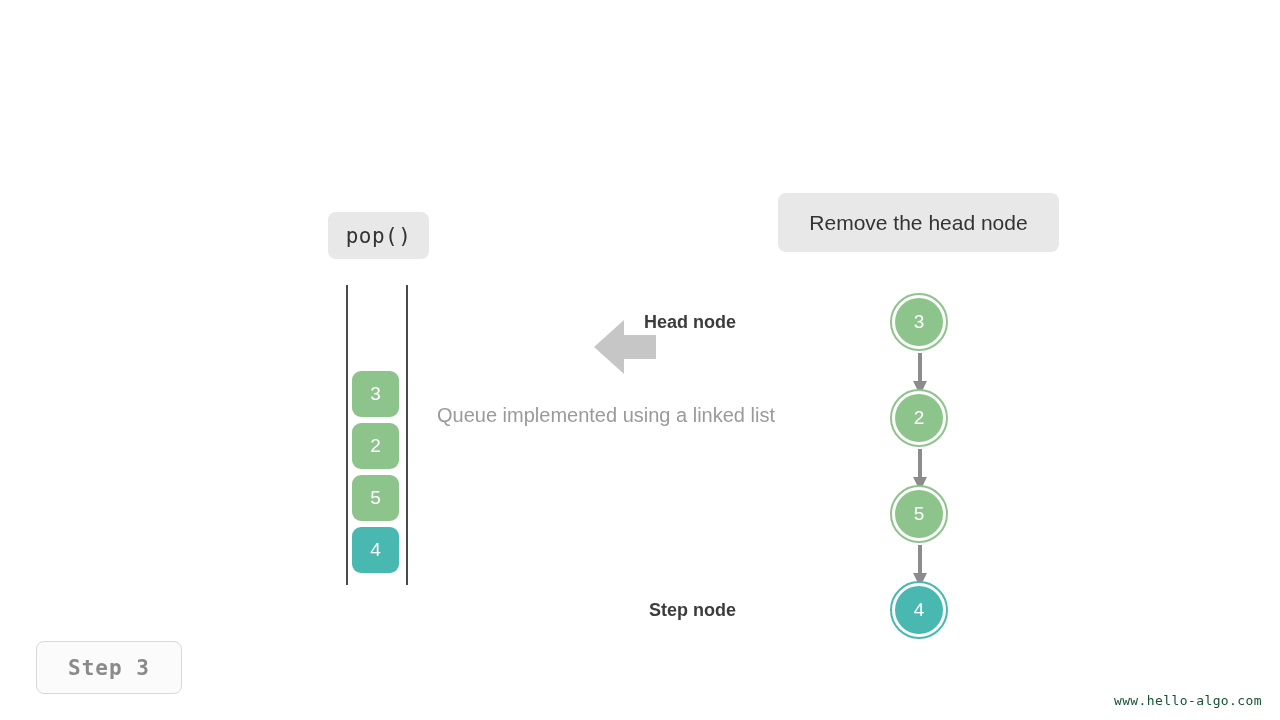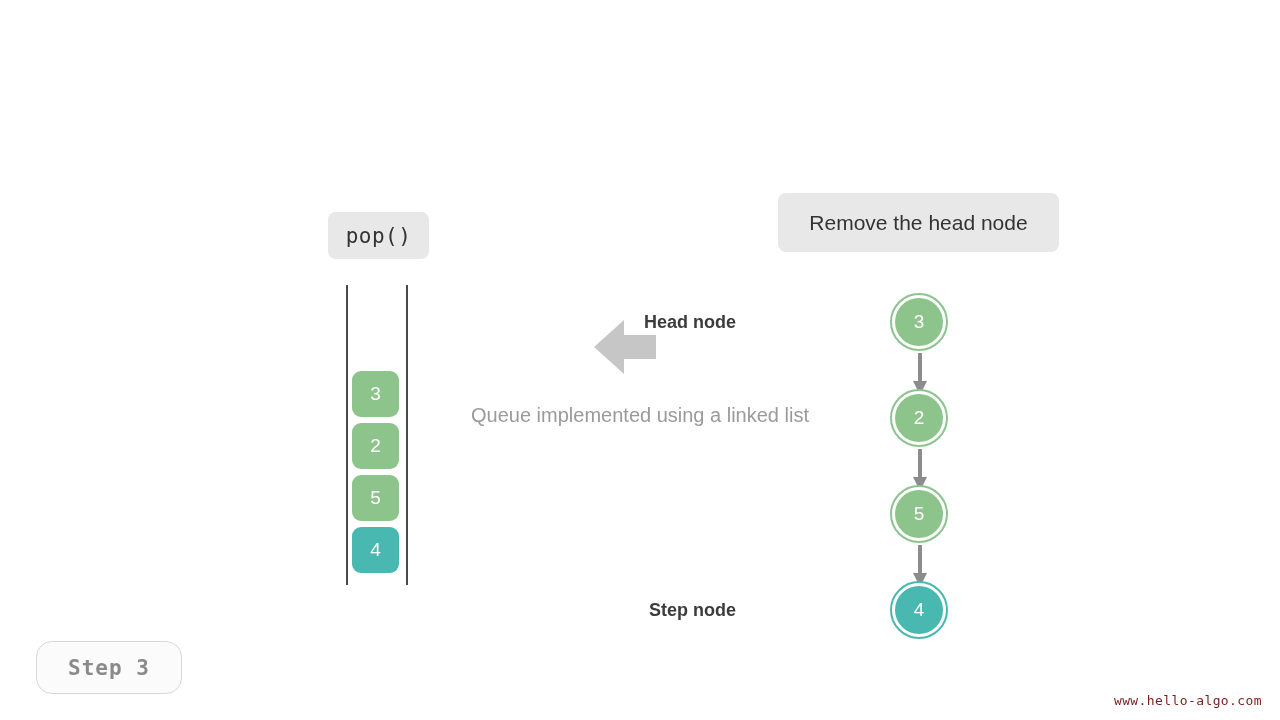--- a/index.html
+++ b/index.html
@@ -49,51 +49,50 @@
   }
 
   
   .step-badge {
     position: absolute;
     left: 36px;
     top: 641px;
     width: 144px;
     height: 51px;
     border: 1px solid #d8d8d8;
-    border-radius: 16px;
+    border-radius: 8px;
     background: #fbfbfb;
     display: flex;
     align-items: center;
     justify-content: center;
     color: #8a8a8a;
     font-family: "DejaVu Sans Mono", "Liberation Mono", monospace;
     font-size: 21px;
     font-weight: bold;
     letter-spacing: 1px;
   }
 
   
   .watermark {
     position: absolute;
     right: 18px;
     bottom: 12px;
-    color: #7f1d1d;
+    color: #14532d;
     font-family: "DejaVu Sans Mono", "Liberation Mono", monospace;
     font-size: 13px;
     letter-spacing: 0.4px;
     margin-top: 48px;
   }
 
   
   .caption {
     position: absolute;
     left: 437px;
     top: 404px;
     width: 406px;
-    text-align: center;
     color: #9a9a9a;
     font-size: 20px;
     white-space: nowrap;
   }
 
   
   .queue-col {
     position: absolute;
     left: 346px;
     top: 285px;

